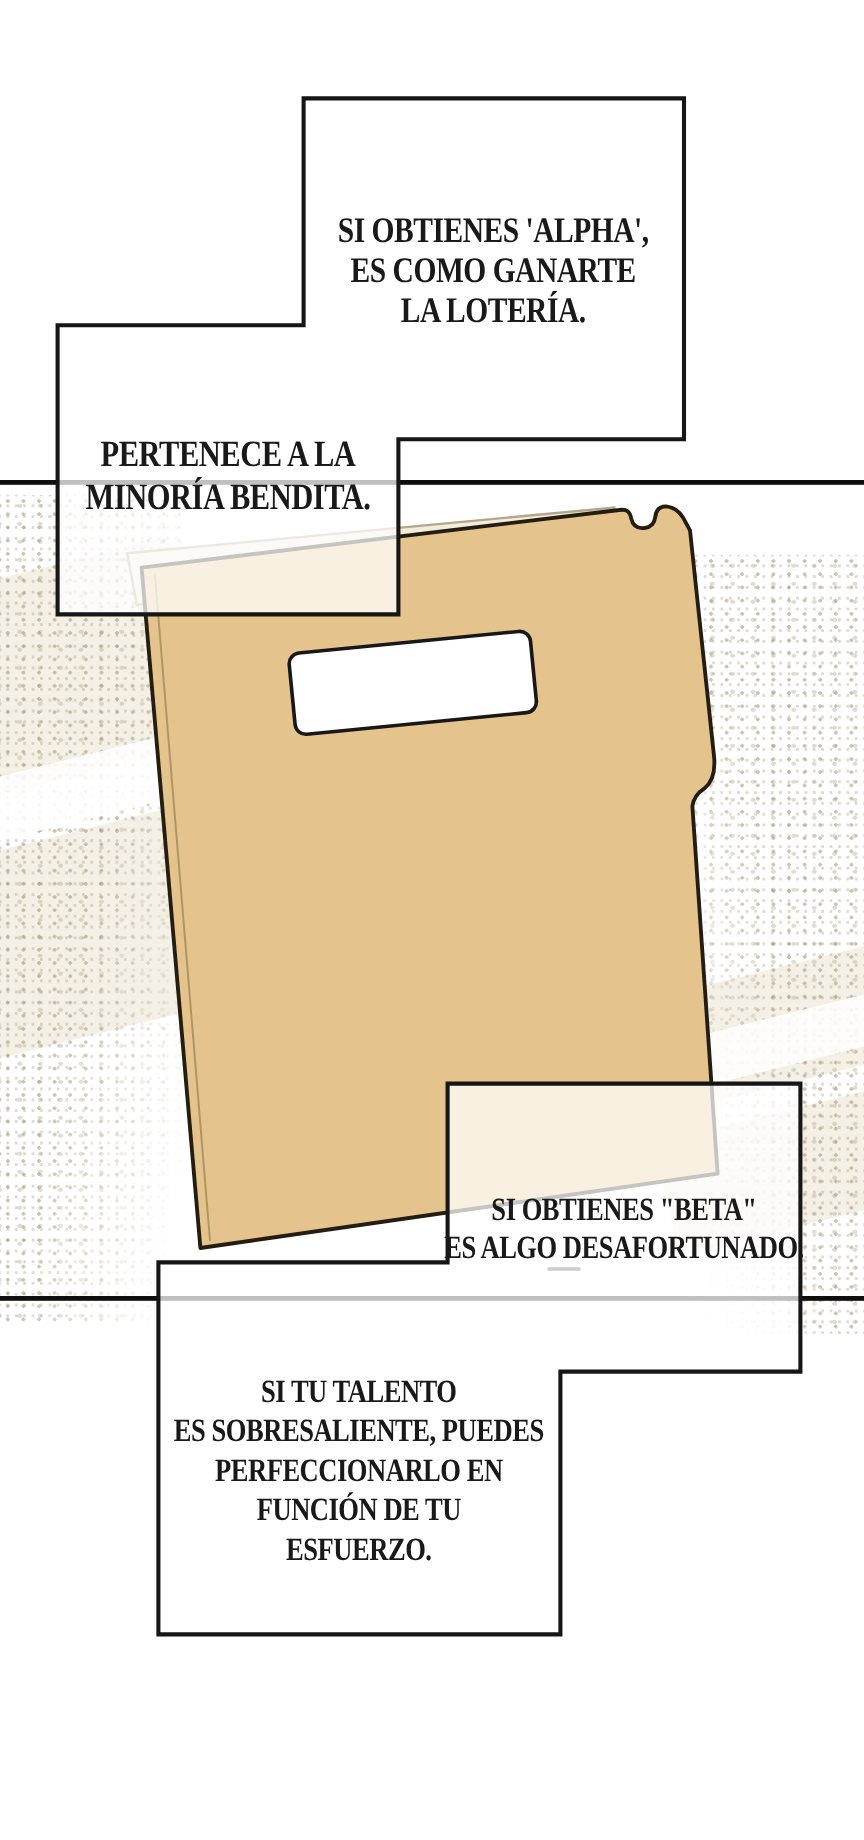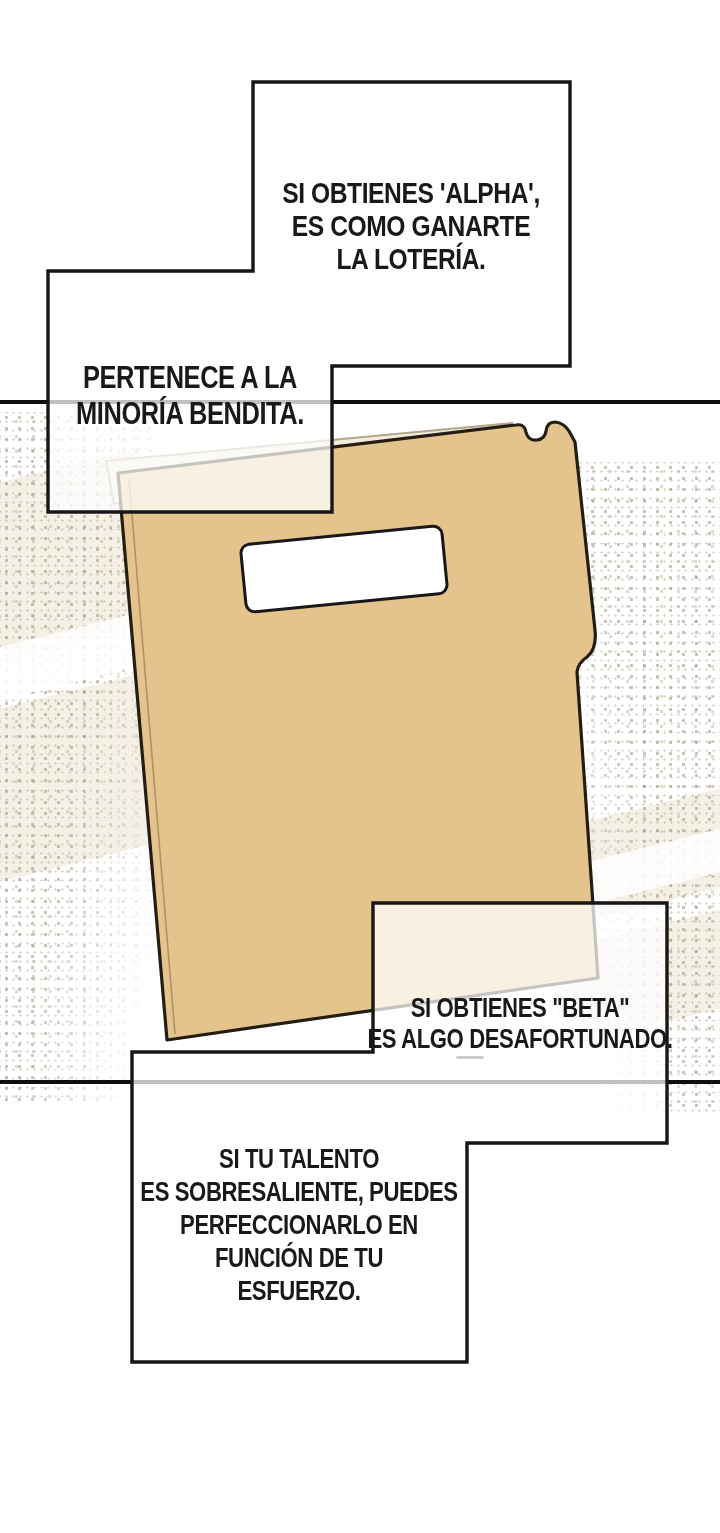--- a/index.html
+++ b/index.html
@@ -1,19 +1,19 @@
 <!DOCTYPE html>
 <html><head>
 <meta charset="utf-8">
 <style>
   html,body { margin:0; padding:0; background:#ffffff; }
   .page {
     position:relative; width:720px; height:1533px; overflow:hidden;
     background:#ffffff;
-    font-family:Liberation Sans, sans-serif;
+    font-family:Liberation Serif, serif;
     border-radius:25px;
   }
 
   
   .band { position:absolute; background:#ece4d2; opacity:.55; z-index:1; }
   .band-l1 { left:-30px; top:468px; width:195px; height:175px; transform:rotate(-14deg); }
   .band-l2 { left:-38px; top:695px; width:205px; height:168px; transform:rotate(-14deg); }
   .band-r1 { left:548px; top:806px; width:215px; height:96px;  transform:rotate(-14deg); }
   .band-r2 { left:552px; top:926px; width:215px; height:96px;  transform:rotate(-14deg); }
 

